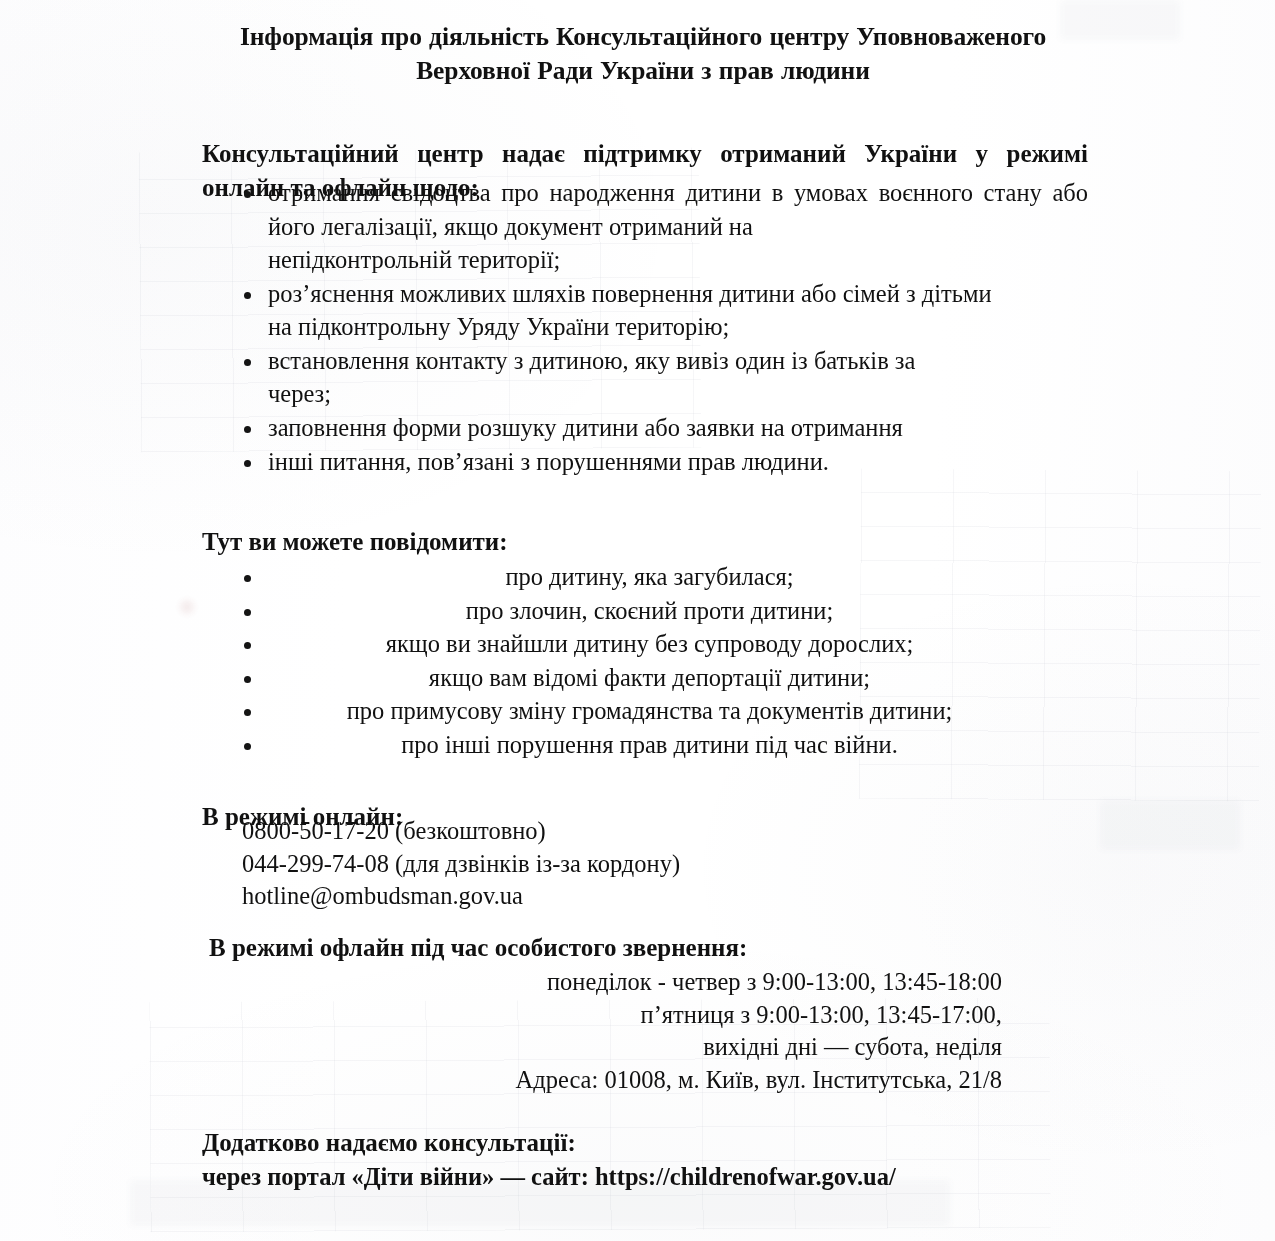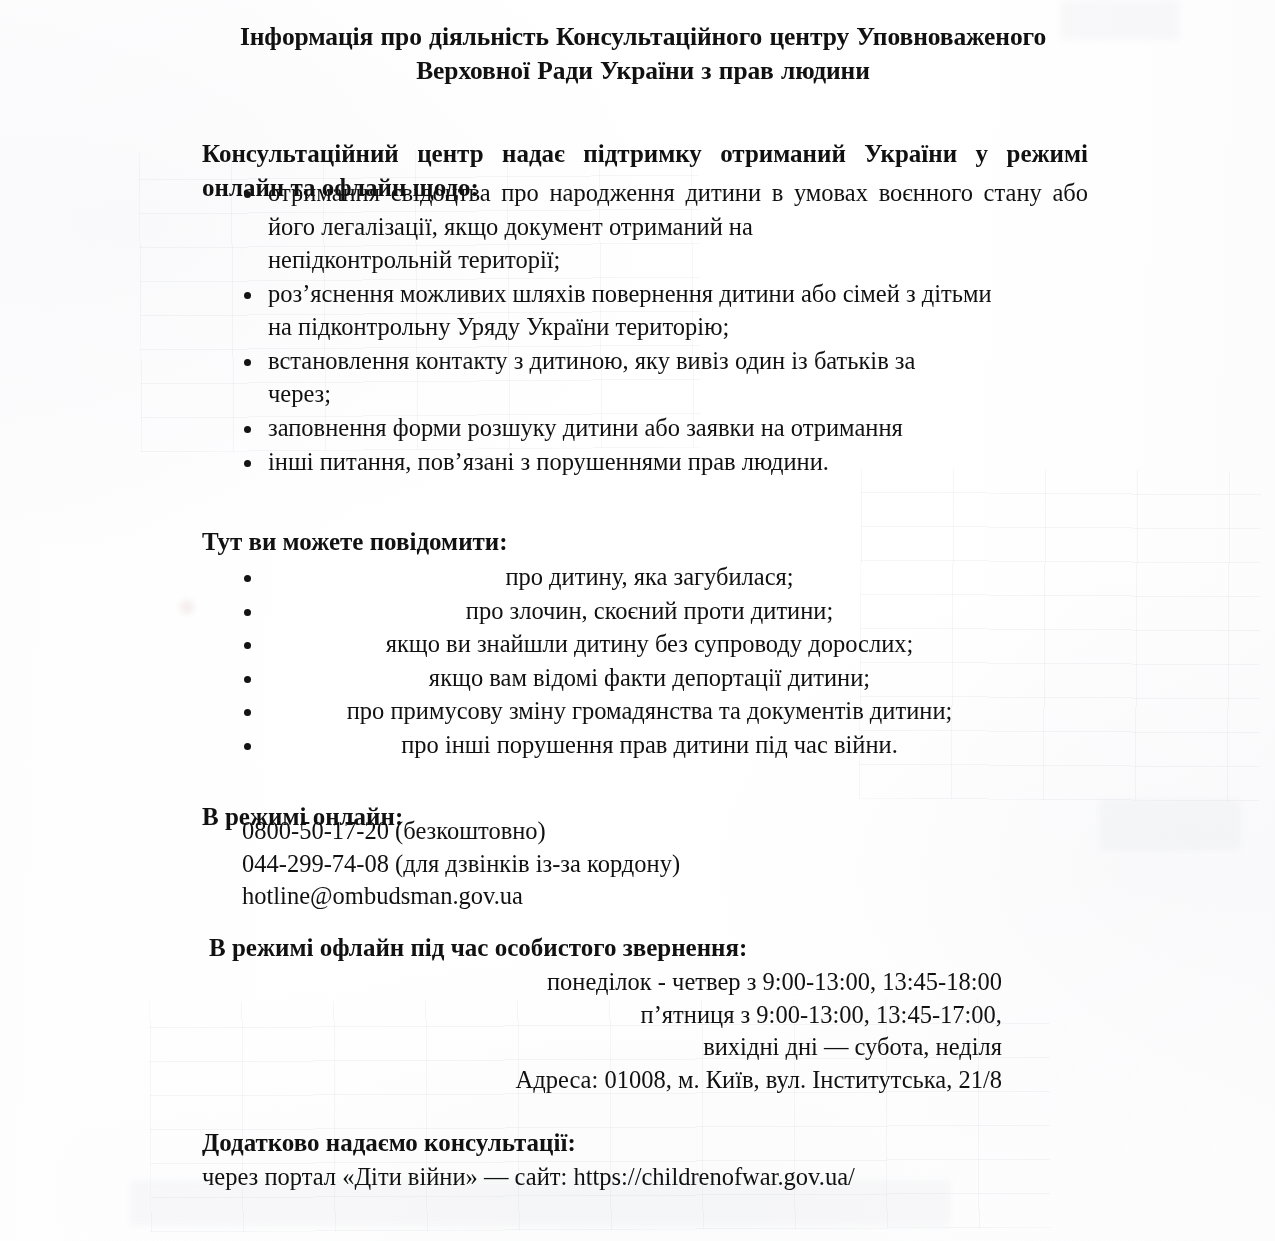--- a/index.html
+++ b/index.html
@@ -133,21 +133,21 @@
   .head-online  { left: 202px; top: 781px; margin-top: 20px; }
   .head-offline { left: 202px; top: 932px; margin-left: 7px; }
   .head-extra   { left: 202px; top: 1127px; }
 
   .lines {
     font-size: 24.5px;
     line-height: 1.33;
   }
   .lines-online  { left: 202px; top: 815px; width: 760px; margin-left: 40px; }
   .lines-offline { left: 202px; top: 966px; width: 800px; text-align: right; }
-  .lines-extra   { left: 202px; top: 1161px; width: 830px; }
+  .lines-extra   { left: 202px; top: 1161px; width: 830px; font-weight: bold; }
 
   .lines div { white-space: nowrap; }
 
   
   .page { text-rendering: optimizeLegibility; }
 </style>
 </head>
 <body>
 
 <div class="paper"></div>

